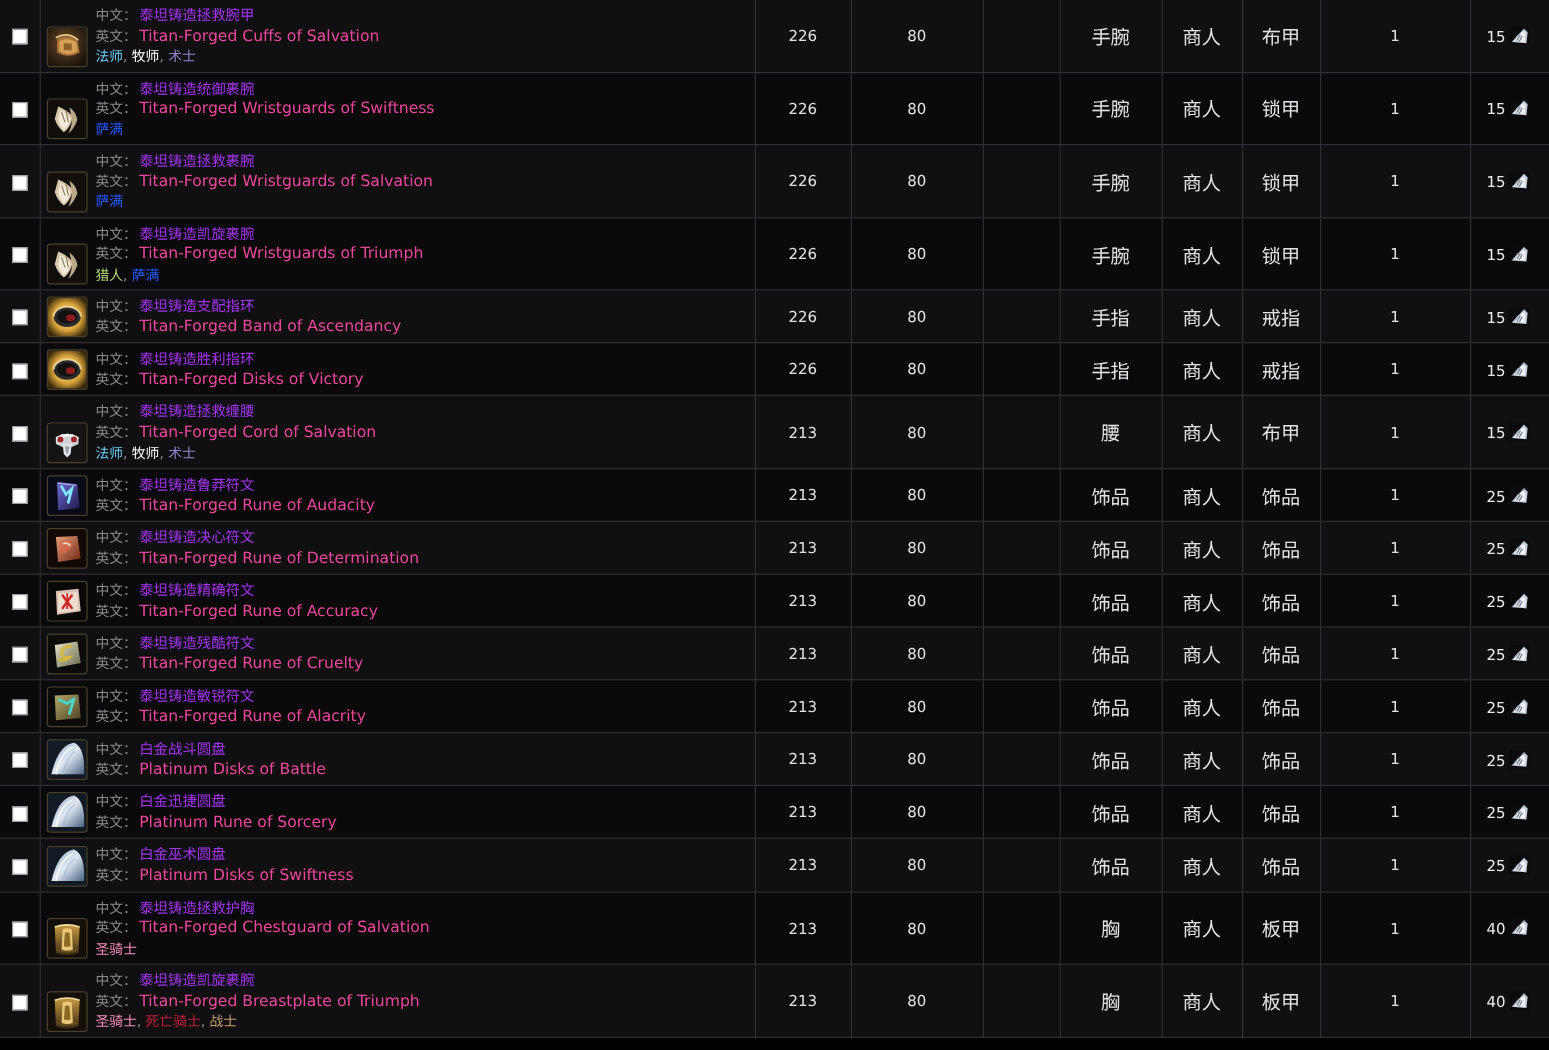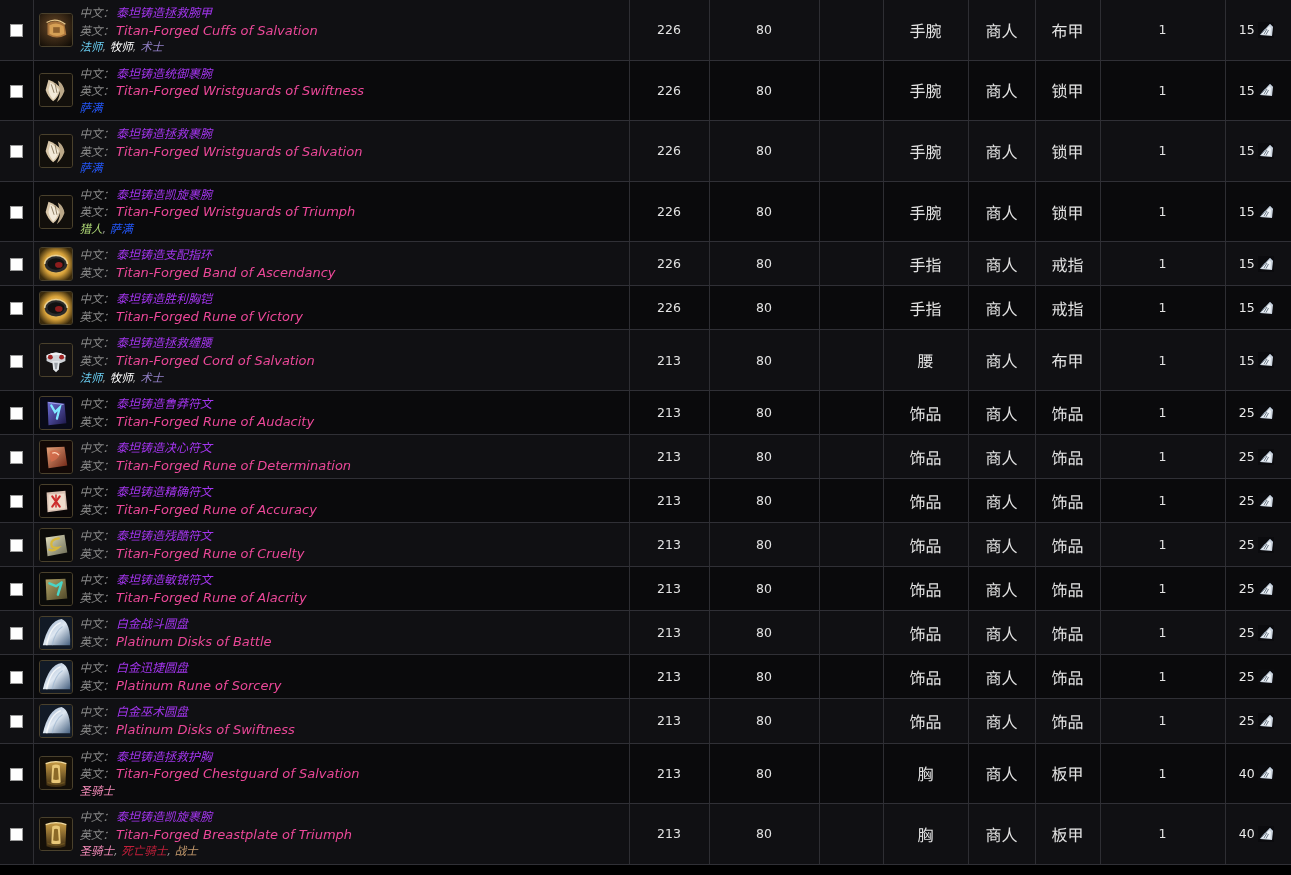--- a/index.html
+++ b/index.html
@@ -63,23 +63,22 @@
     cursor: pointer;
     box-sizing: content-box;
   }
 
   
   .cell-item {
     padding: 4px 0 4px 5px !important;
   }
   .item-inner {
     display: flex;
-    align-items: center;
+    align-items: flex-end;
     gap: 7px;
-    font-style: italic;
   }
   .icon-box {
     width: 34px;
     height: 34px;
     flex: 0 0 34px;
     border: 1px solid #4a412c;
     border-radius: 3px;
     box-sizing: border-box;
     overflow: hidden;
     position: relative;
@@ -132,21 +131,21 @@
 
   .cell-cost {
     text-align: center;
     font-size: 12.5px;
     color: #eaeaea;
     white-space: nowrap;
     padding-right: 4px !important;
   }
   .cost-wrap {
     display: inline-flex;
-    align-items: center;
+    align-items: flex-end;
     gap: 3px;
     justify-content: center;
   }
   .emblem {
     width: 16px;
     height: 16px;
     flex: 0 0 16px;
     display: inline-block;
   }
   .emblem svg { display: block; width: 100%; height: 100%; }
@@ -416,24 +415,24 @@
                 </defs>
         <rect width="34" height="34" fill="url(#rg)"></rect>
         <ellipse cx="17" cy="17" rx="12" ry="9" fill="#2b2b2b"></ellipse>
         <ellipse cx="17" cy="17" rx="9" ry="6" fill="#111"></ellipse>
         <ellipse cx="20" cy="18" rx="4" ry="3" fill="#8d1d1d"></ellipse>
         <path d="M5 17 a12 9 0 0 1 24 0" stroke="#ffe9b0" stroke-width="1.6" fill="none" opacity=".8"></path>
               </svg>
             </span>
        <span class="item-text">
          <div class="name-line">
-           <span class="lbl">中文：</span><a class="name-zh" href="#">泰坦铸造胜利胸铠</a>
-         </div>
-         <div class="name-line">
-           <span class="lbl">英文：</span><a class="name-en" href="#">Titan-Forged Rune of Victory</a>
+           <span class="lbl">中文：</span><a class="name-zh" href="#">泰坦铸造胜利指环</a>
+         </div>
+         <div class="name-line">
+           <span class="lbl">英文：</span><a class="name-en" href="#">Titan-Forged Disks of Victory</a>
          </div>
 
        </span>
      </div>
         </td>
         <td class="cell-num">226</td>
         <td class="cell-num">80</td>
         <td class="cell-num"></td>
         <td class="cell-txt">手指</td>
         <td class="cell-txt">商人</td>

